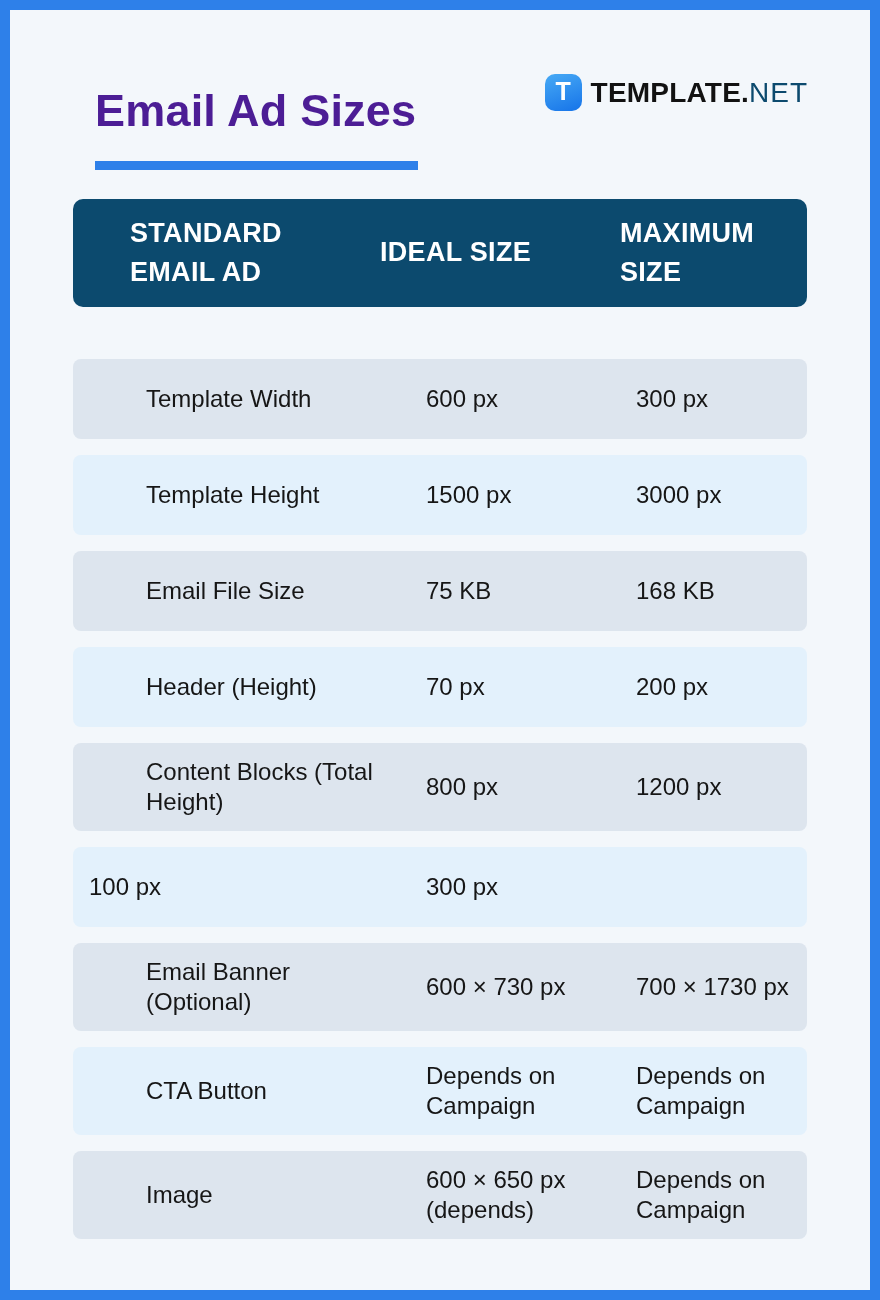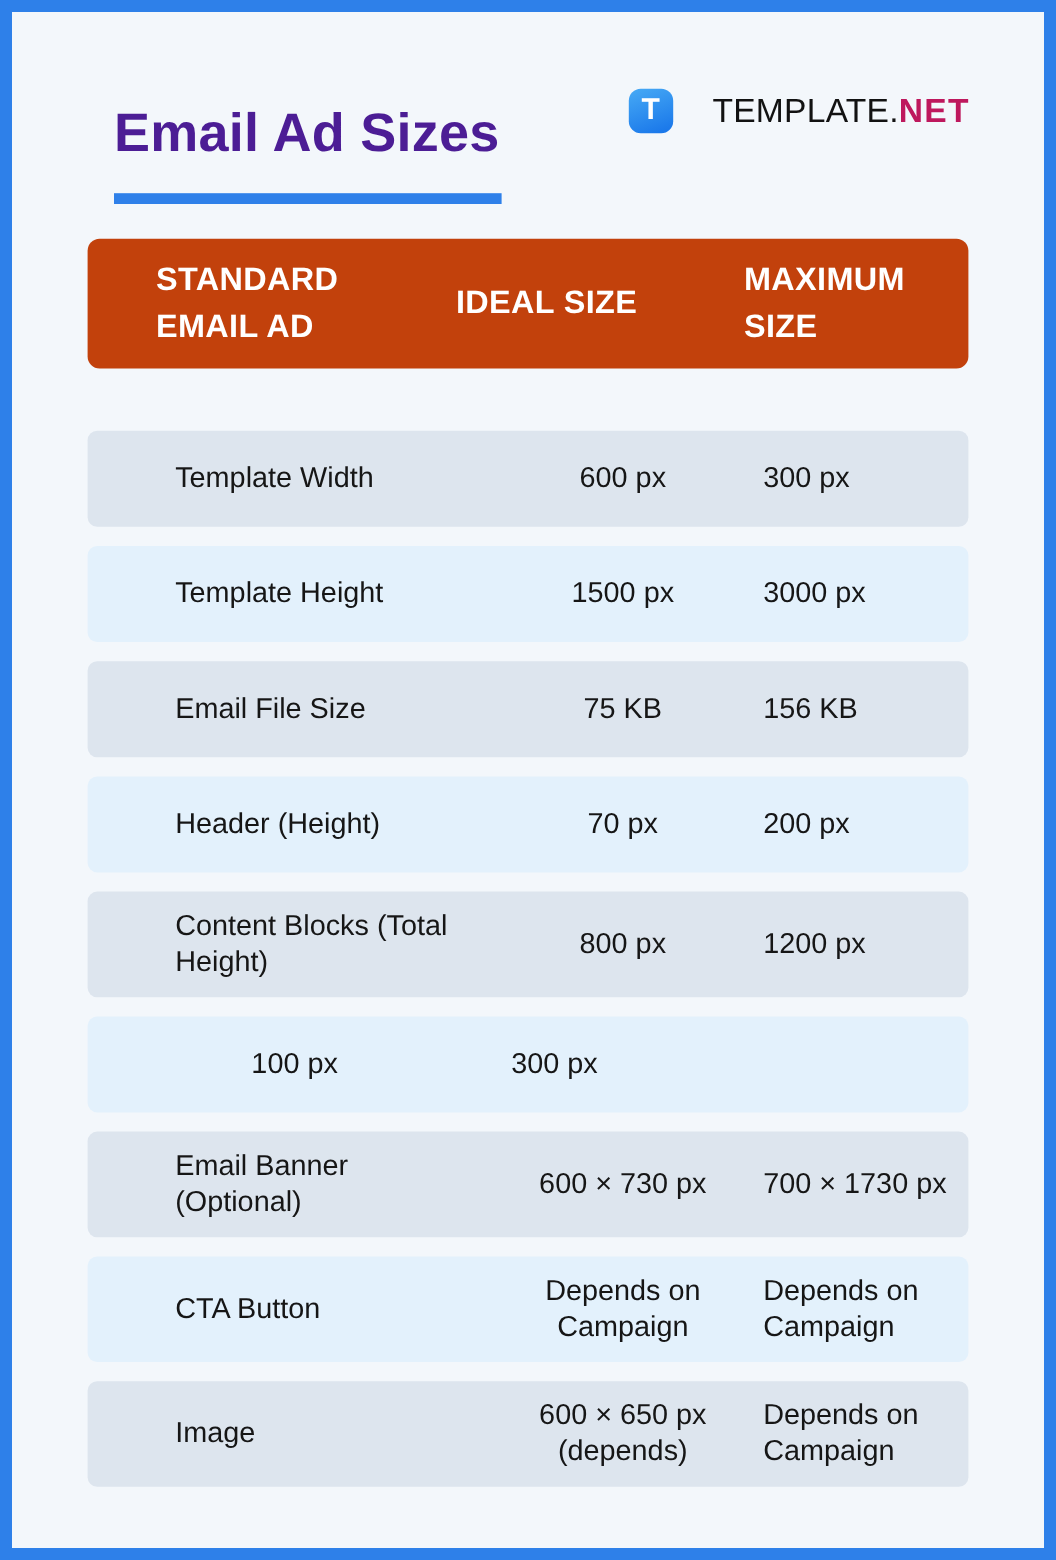--- a/index.html
+++ b/index.html
@@ -52,36 +52,36 @@
     font-size: 25px;
     font-weight: 800;
     padding-bottom: 2px;
   }
   .brand-text {
     font-size: 28px;
     color: #121212;
     white-space: nowrap;
     letter-spacing: 0.2px;
   }
-  .brand-text .bold  { font-weight: 400; margin-left: 24px; }
-  .brand-text .light { font-weight: 700; color: #be185d; letter-spacing: 1px; }
+  .brand-text .bold  { font-weight: 700; }
+  .brand-text .light { font-weight: 400; color: #0c4a6e; letter-spacing: 1px; }
 
   
   .ad-table {
     margin: 29px 0 0 63px;
     width: 734px;
   }
   .grid-cols {
     display: grid;
     grid-template-columns: 337px 210px 187px;
     align-items: center;
   }
   .thead {
     min-height: 108px;
-    background: #c2410c;
+    background: #0c4a6e;
     border-radius: 10px;
     color: #ffffff;
     font-size: 27px;
     font-weight: 700;
     line-height: 39px;
     letter-spacing: 0.3px;
   }
   .thead .c1 { padding-left: 57px; max-width: 290px; }
   .thead .c2 { margin-left: -30px; }
   .thead .c3 { max-width: 172px; }
@@ -92,21 +92,21 @@
     border-radius: 8px;
     margin-bottom: 16px;
     padding: 14px 16px;
     font-size: 24px;
     color: #161616;
     line-height: 30px;
   }
   .trow:nth-child(odd)  { background: #DDE5EE; }
   .trow:nth-child(even) { background: #E3F1FC; }
   .trow .c1 { padding-left: 57px; padding-right: 40px; }
-  .trow .c2 { padding-right: 24px; text-align: center; }
+  .trow .c2 { padding-right: 24px; }
   .trow .c3 { padding-right: 4px;  }
 </style>
 </head>
 <body>
 
 <div class="page">
 
   <div class="brand-logo">
     <div class="brand-badge">T</div>
     <div class="brand-text"><span class="bold">TEMPLATE.</span><span class="light">NET</span></div>
@@ -133,21 +133,21 @@
 
       <div class="trow grid-cols">
         <div class="c1">Template Height</div>
         <div class="c2">1500 px</div>
         <div class="c3">3000 px</div>
       </div>
 
       <div class="trow grid-cols">
         <div class="c1">Email File Size</div>
         <div class="c2">75 KB</div>
-        <div class="c3">156 KB</div>
+        <div class="c3">168 KB</div>
       </div>
 
       <div class="trow grid-cols">
         <div class="c1">Header (Height)</div>
         <div class="c2">70 px</div>
         <div class="c3">200 px</div>
       </div>
 
       <div class="trow grid-cols">
         <div class="c1">Content Blocks (Total Height)</div>

